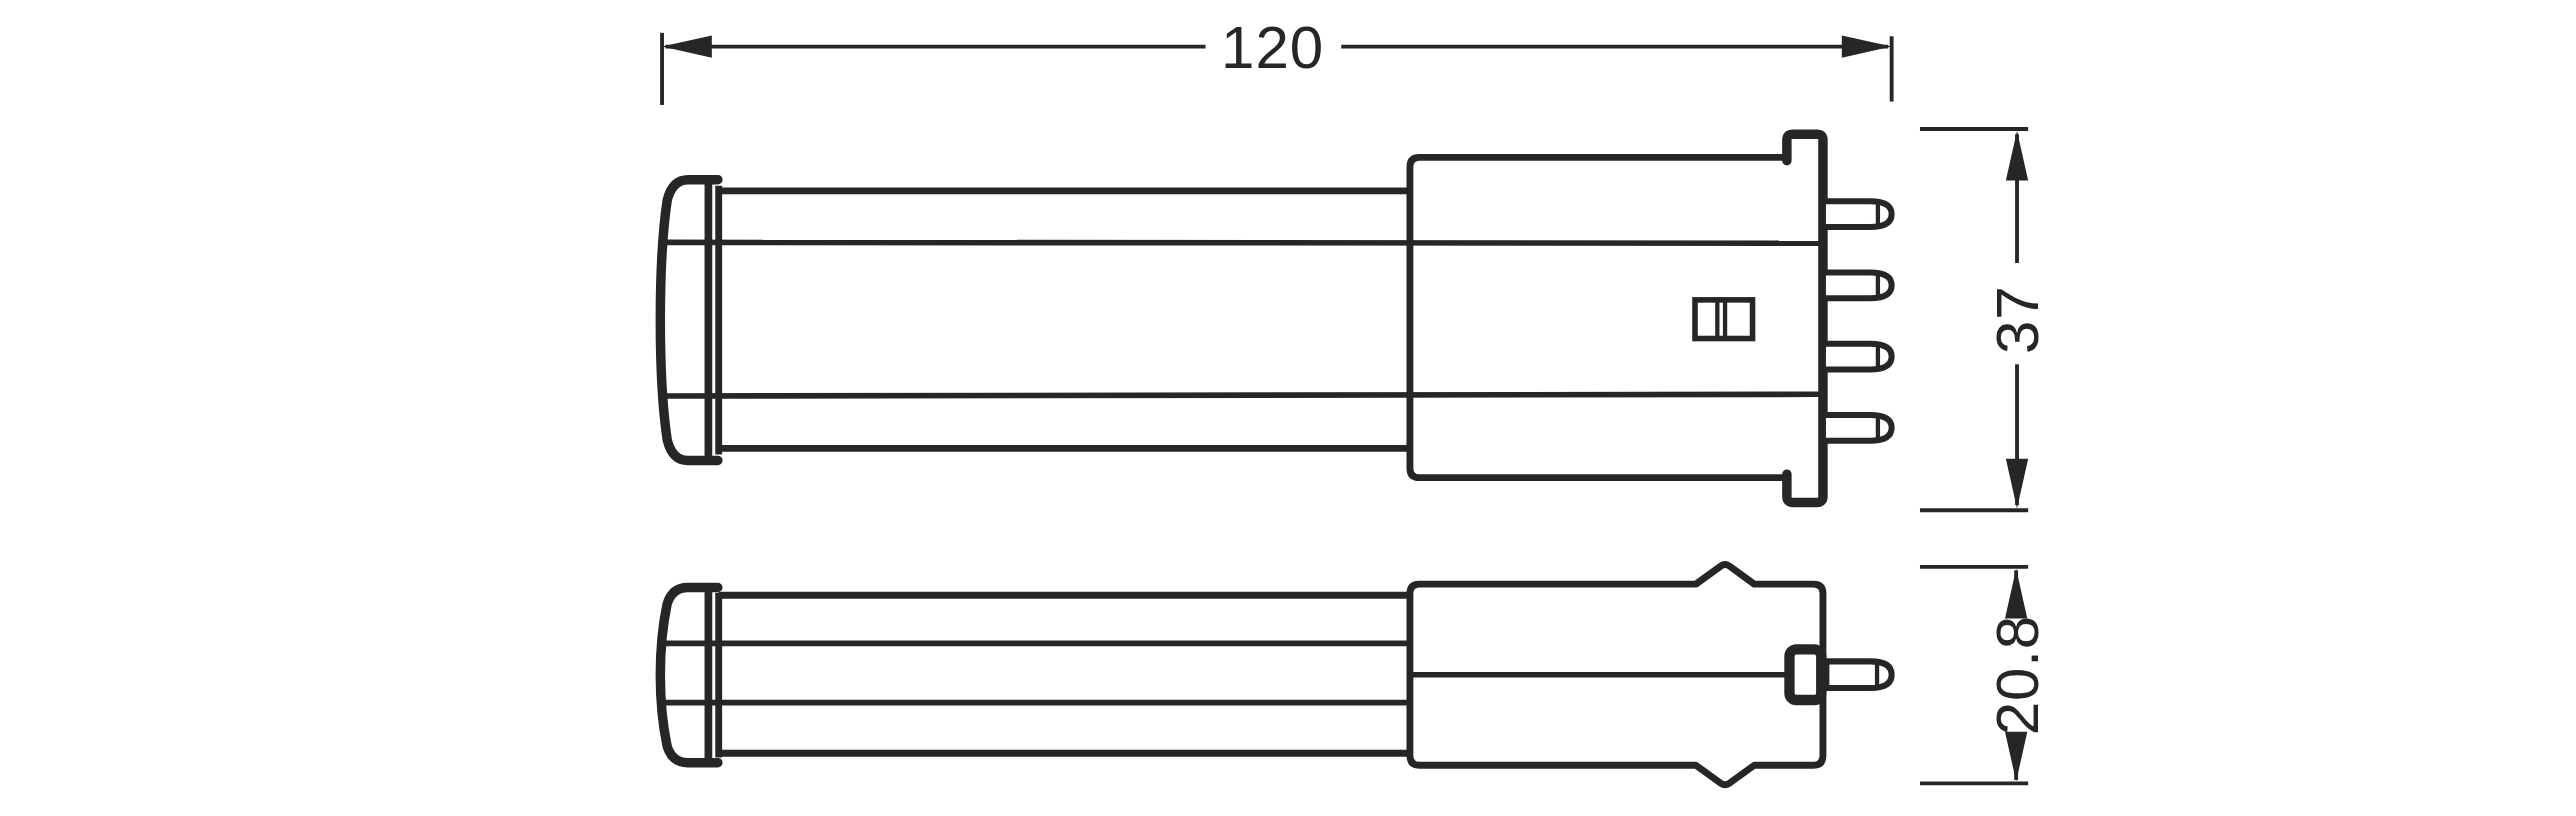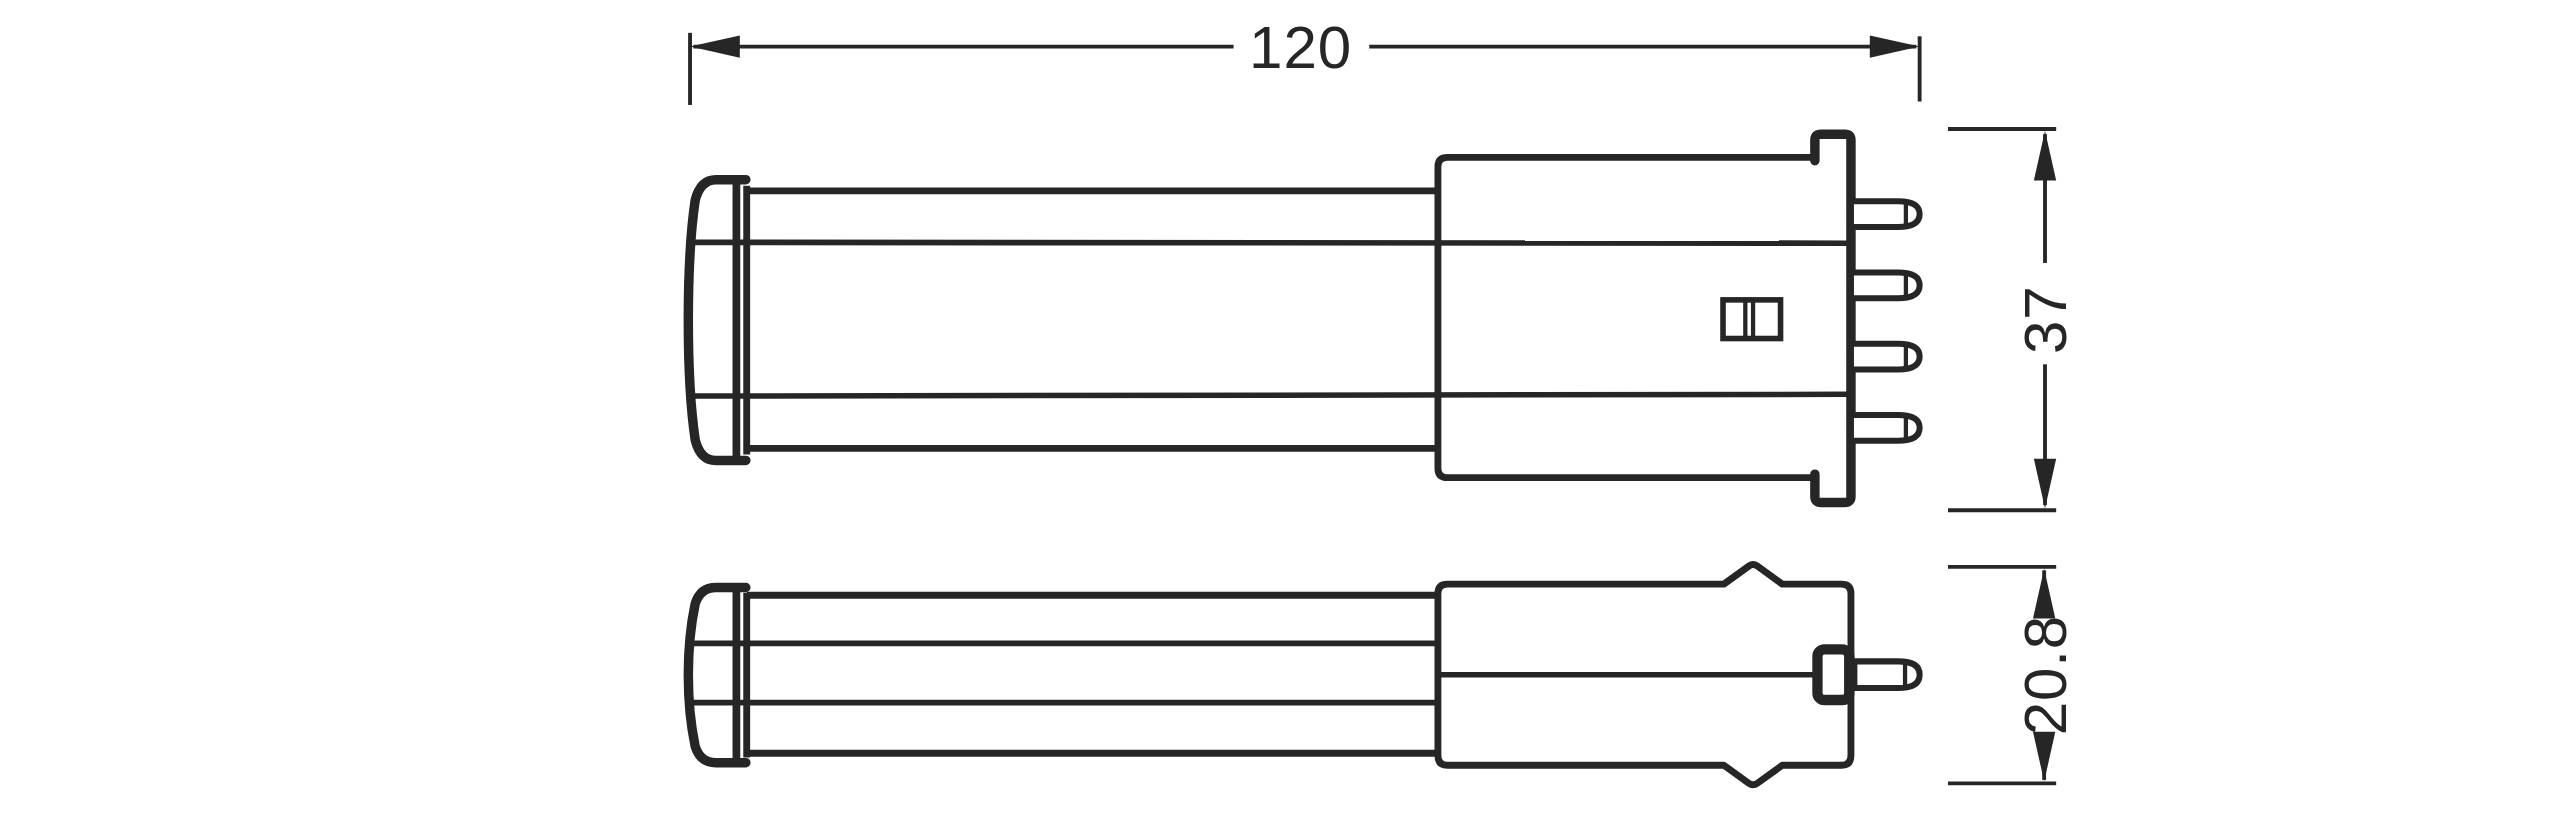--- a/index.html
+++ b/index.html
@@ -1,17 +1,17 @@
 <!DOCTYPE html>
 <html style="--line: #262626;font-size:13.7px"><head>
 <meta charset="utf-8">
 <style>
   html,body{margin:0;padding:0;background:#ffffff;}
   body{width:2576px;height:817px;position:relative;font-family:"Liberation Sans","DejaVu Sans",sans-serif;}
-  .stage{position:absolute;inset:0;margin-left:28px;}
+  .stage{position:absolute;inset:0;}
   svg{display:block;}
   .outline{fill:none;stroke:var(--line,#262626);stroke-width:8;stroke-linejoin:round;}
   .heavy{fill:none;stroke:var(--line,#262626);stroke-width:11;stroke-linejoin:round;stroke-linecap:round;}
   .heavier{fill:none;stroke:var(--line,#262626);stroke-width:12;stroke-linejoin:round;}
   .inner{fill:none;stroke:var(--line,#262626);stroke-width:6.5;stroke-linecap:butt;}
   .seam{fill:none;stroke:var(--line,#262626);stroke-width:9;stroke-linecap:round;}
   .pin{fill:#ffffff;stroke:var(--line,#262626);stroke-width:7;stroke-linejoin:round;}
   .tipline{fill:none;stroke:var(--line,#262626);stroke-width:5;}
   .dim{fill:none;stroke:var(--line,#262626);stroke-width:4.5;stroke-linecap:butt;}
   .arrow{fill:var(--line,#262626);stroke:none;}

